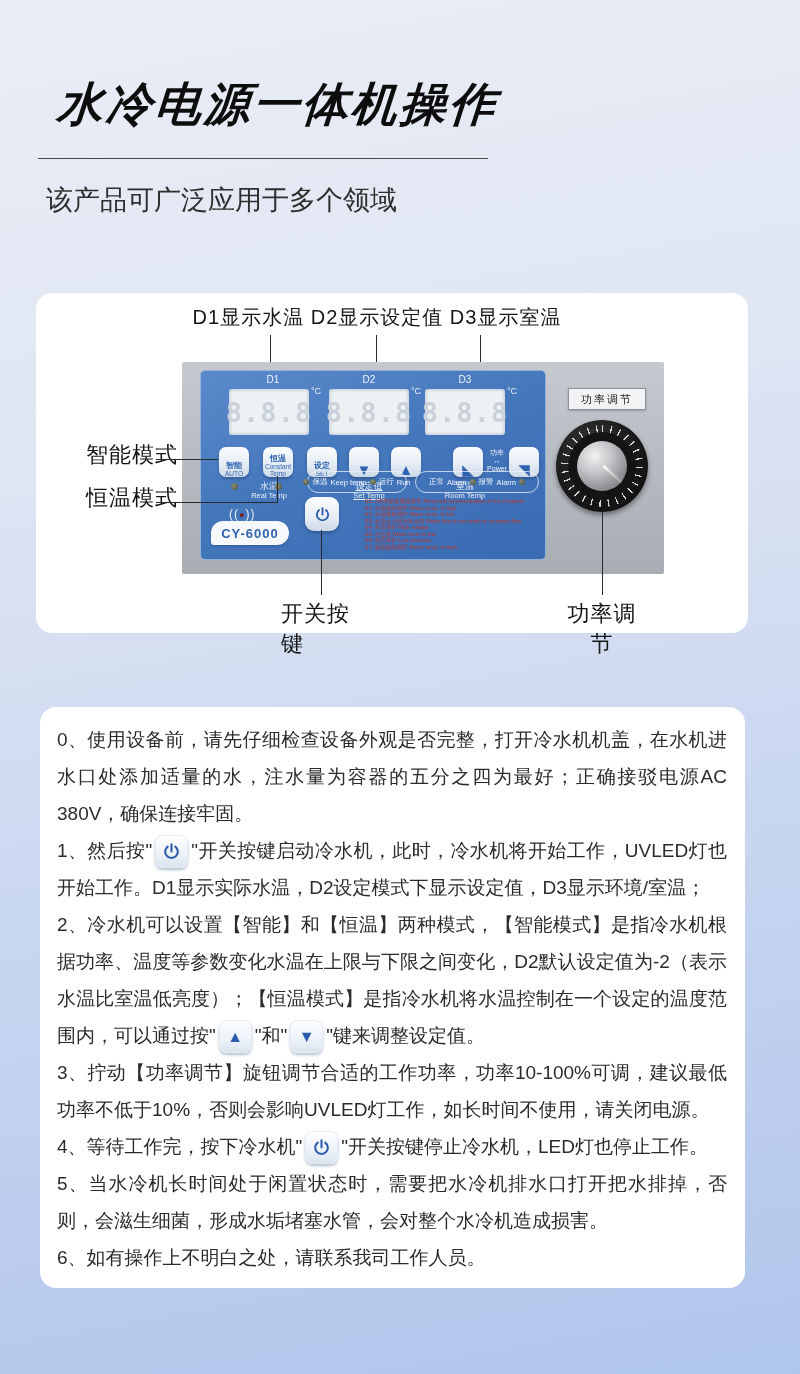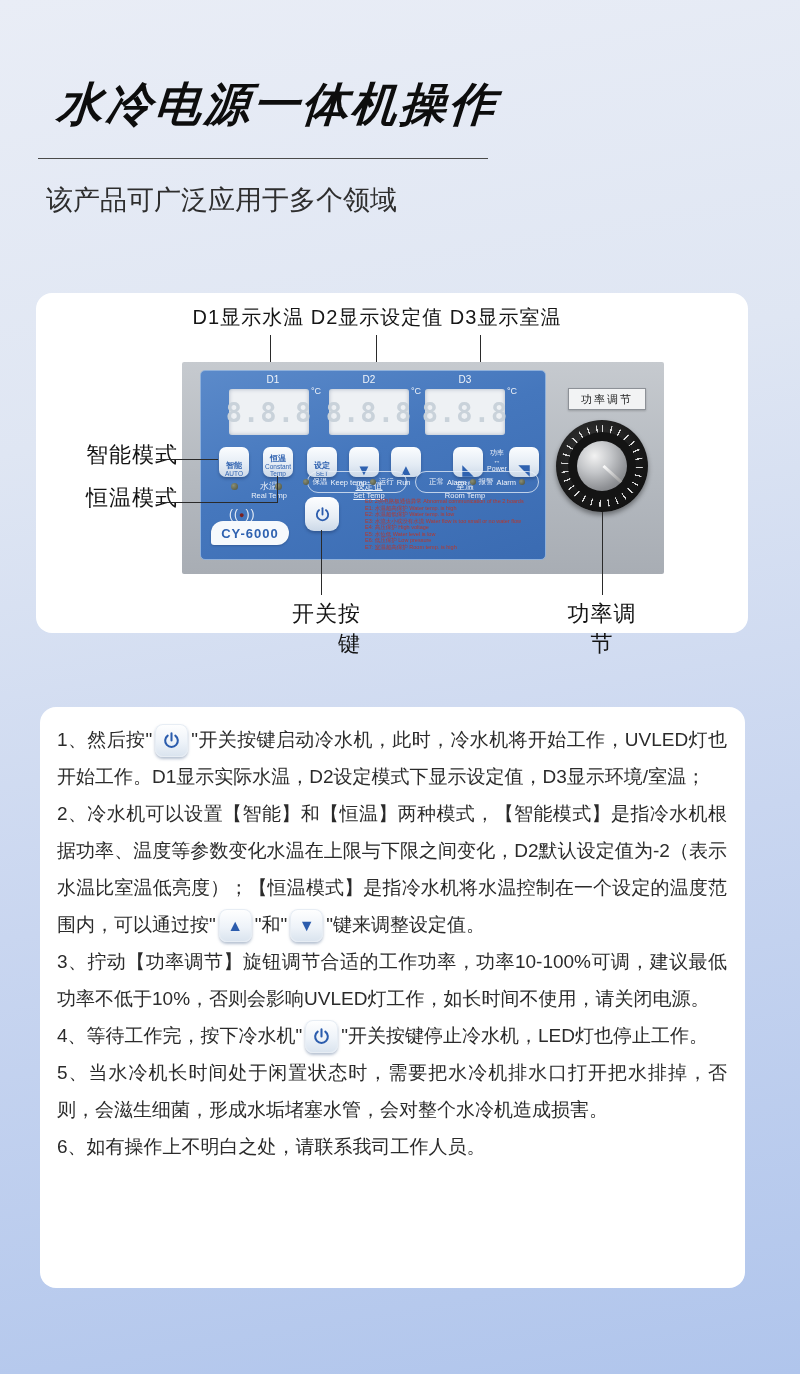--- a/index.html
+++ b/index.html
@@ -230,26 +230,27 @@
     </div>
   </div>
 
   <div class="callout" style="left:50px; top:147px;">智能模式</div>
   <div class="hline" style="left:120px; top:166px; width:62px;"></div>
   <div class="callout" style="left:50px; top:190px;">恒温模式</div>
   <div class="hline" style="left:120px; top:209px; width:122px;"></div>
   <div class="vline" style="left:241px; top:183px; height:27px;"></div>
 
   <div class="vline" style="left:285px; top:237px; height:65px;"></div>
-  <div class="callout" style="left:245px; top:306px; width:80px; text-align:right;">开关按键</div>
+  <div class="callout" style="left:245px; top:306px; width:80px; text-align:left;">开关按键</div>
   <div class="vline" style="left:566px; top:219px; height:83px;"></div>
   <div class="callout" style="left:526px; top:306px; width:80px; text-align:center;">功率调节</div>
 </div>
 
 <div class="card" id="text-card">
+  <p><span>0、使用设备前，请先仔细检查设备外观是否完整，打开冷水机机盖，在水机进水口处添加适量的水，注水量为容器的五分之四为最好；正确接驳电源AC 380V，确保连接牢固。</span></p>
 
   <p><span>1、然后按"</span><span class="key-icon">
         <svg width="19" height="19" viewBox="0 0 24 24" fill="none">
           <path d="M12 3 L12 12" stroke="#2b5cad" stroke-width="2.6" stroke-linecap="round"></path>
           <path d="M7.2 5.8 A 8 8 0 1 0 16.8 5.8" stroke="#2b5cad" stroke-width="2.6" stroke-linecap="round" fill="none"></path>
         </svg>
       </span><span>"开关按键启动冷水机，此时，冷水机将开始工作，UVLED灯也开始工作。D1显示实际水温，D2设定模式下显示设定值，D3显示环境/室温；</span></p>
 
   <p><span>2、冷水机可以设置【智能】和【恒温】两种模式，【智能模式】是指冷水机根据功率、温度等参数变化水温在上限与下限之间变化，D2默认设定值为-2（表示水温比室温低亮度）；【恒温模式】是指冷水机将水温控制在一个设定的温度范围内，可以通过按"</span><span class="key-icon">
         <span class="tri">▲</span>

